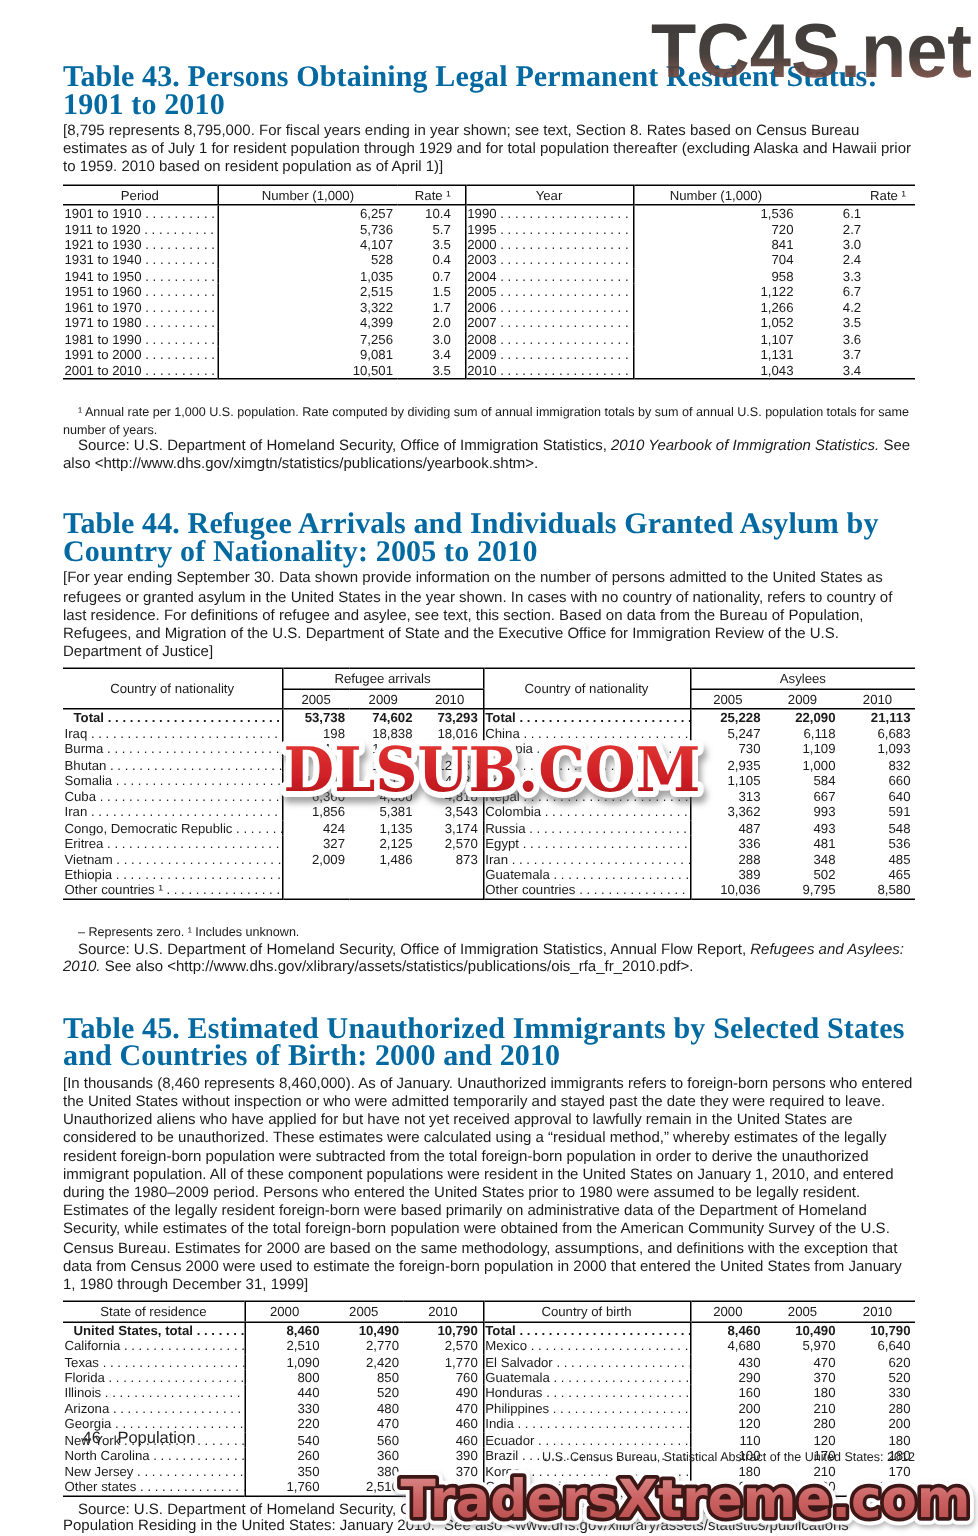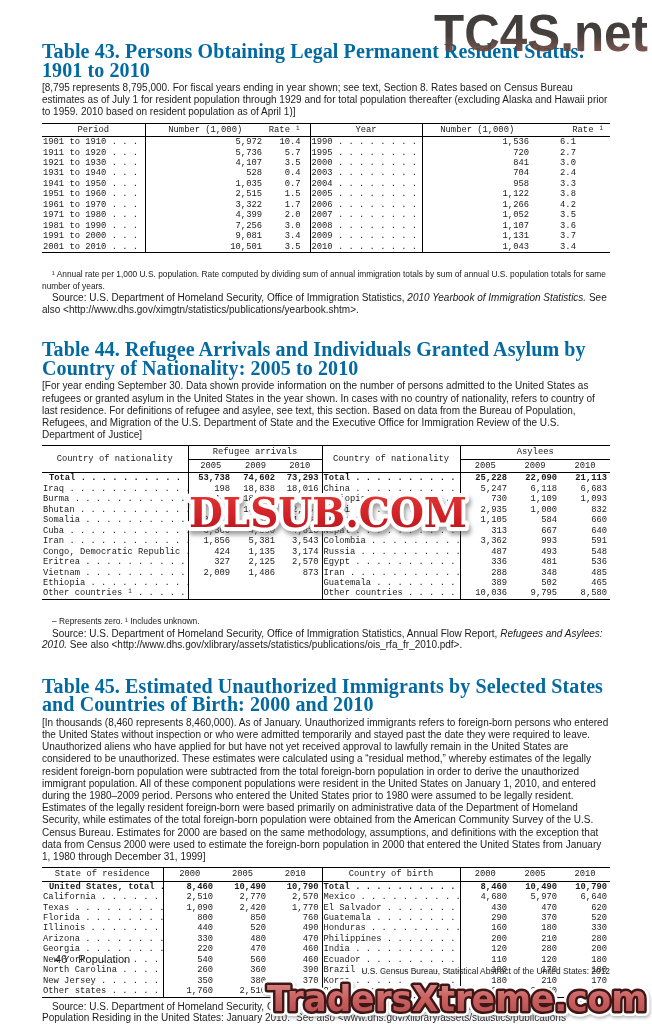--- a/index.html
+++ b/index.html
@@ -11,21 +11,21 @@
   .t-title{
     font-family:"Liberation Serif",serif;font-weight:bold;color:#0369a1;
     font-size:20px;line-height:18.5px;margin:0 0 3px 0;letter-spacing:.1px;
   }
   .t43-title{margin-top:42px;}
   .t44-title{margin-top:25px;}
   .t45-title{margin-top:26px;}
   .note{font-size:10px;line-height:12.2px;margin:0 0 4px 0;color:#1c1c1c;}
   table{
     border-collapse:collapse;table-layout:fixed;width:568px;
-    border-top:1px solid #000;border-bottom:1px solid #000;margin:1px 0 3px 0;font-family:Liberation Mono, monospace;
+    border-top:1px solid #000;border-bottom:1px solid #000;margin:1px 0 3px 0;
   }
   th,td{padding:0;overflow:hidden;white-space:nowrap;font-size:8.8px;}
   th{font-weight:normal;line-height:12.5px;text-align:center;border-bottom:1px solid #000;}
   td{line-height:10.45px;vertical-align:bottom;}
   .bl{border-left:1px solid #000;}
   .num{text-align:right;padding-right:3px;}
   .rate{padding-right:9px;}
   .rate2{padding-right:6px;text-align:center;}
   .hr8{text-align:right;padding-right:9px;}
   .hr6{text-align:right;padding-right:6px;}
@@ -67,21 +67,21 @@
         <th class="bl">Number (1,000)</th>
         <th class="hr8">Rate ¹</th>
         <th class="bl">Year</th>
         <th class="bl">Number (1,000)</th>
         <th class="hr6">Rate ¹</th>
       </tr>
     </thead>
     <tbody>
         <tr>
           <td class="lead">1901 to 1910</td>
-          <td class="num bl">5,972</td>
+          <td class="num bl">6,257</td>
           <td class="num rate">10.4</td>
           <td class="lead bl">1990</td>
           <td class="num bl">1,536</td>
           <td class="num rate2">6.1</td>
         </tr>
         <tr>
           <td class="lead">1911 to 1920</td>
           <td class="num bl">5,736</td>
           <td class="num rate">5.7</td>
           <td class="lead bl">1995</td>
@@ -111,21 +111,21 @@
           <td class="lead bl">2004</td>
           <td class="num bl">958</td>
           <td class="num rate2">3.3</td>
         </tr>
         <tr>
           <td class="lead">1951 to 1960</td>
           <td class="num bl">2,515</td>
           <td class="num rate">1.5</td>
           <td class="lead bl">2005</td>
           <td class="num bl">1,122</td>
-          <td class="num rate2">3.8</td>
+          <td class="num rate2">6.7</td>
         </tr>
         <tr>
           <td class="lead">1961 to 1970</td>
           <td class="num bl">3,322</td>
           <td class="num rate">1.7</td>
           <td class="lead bl">2006</td>
           <td class="num bl">1,266</td>
           <td class="num rate2">4.2</td>
         </tr>
         <tr>

